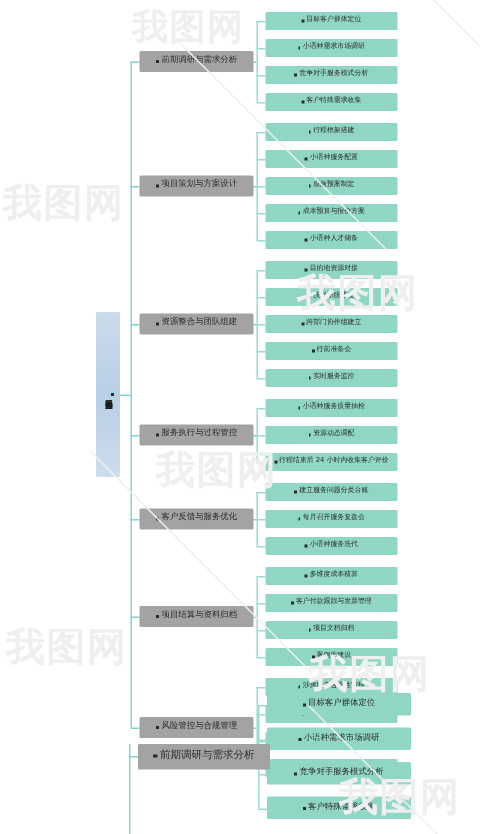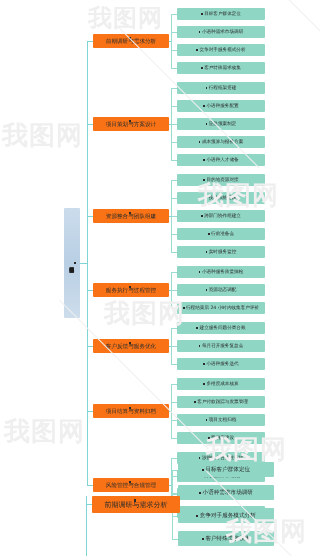--- a/index.html
+++ b/index.html
@@ -18,21 +18,21 @@
   
   .node{position:absolute;box-sizing:border-box;display:flex;
         align-items:center;justify-content:center;
         color:#2b2b2b;line-height:1.05;text-align:center;
         overflow:hidden;z-index:3;}
 
   .leaf{background:#8fd6c4;font-size:4.6px;border-radius:1px;}
   .leaf .bullet{display:inline-block;width:1.6px;height:1.6px;background:#2b2b2b;
                 margin-right:1.5px;vertical-align:middle;}
 
-  .branch{background:#f97316;font-size:5.6px;border-radius:1px;flex-direction:column;}
+  .branch{background:#a3a3a3;font-size:5.6px;border-radius:1px;}
   .branch .bullet{display:inline-block;width:1.8px;height:1.8px;background:#2b2b2b;
                   margin-right:2px;vertical-align:middle;}
 
   .root{background:linear-gradient(180deg,#cbdcec 0%,#b9cfe4 50%,#cdddec 100%);
         border-radius:1px;}
   .root .rtext{writing-mode:vertical-rl;text-orientation:upright;
                font-size:5px;letter-spacing:0px;color:#1f1f1f;white-space:nowrap;}
   .root .bullet{display:inline-block;width:1.8px;height:1.8px;background:#2b2b2b;}
 
   

